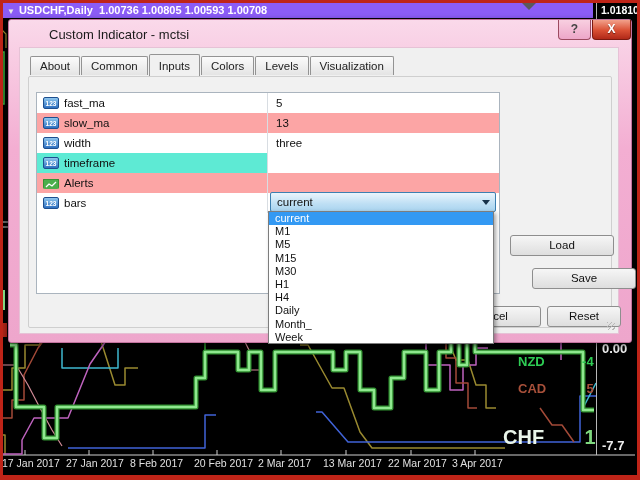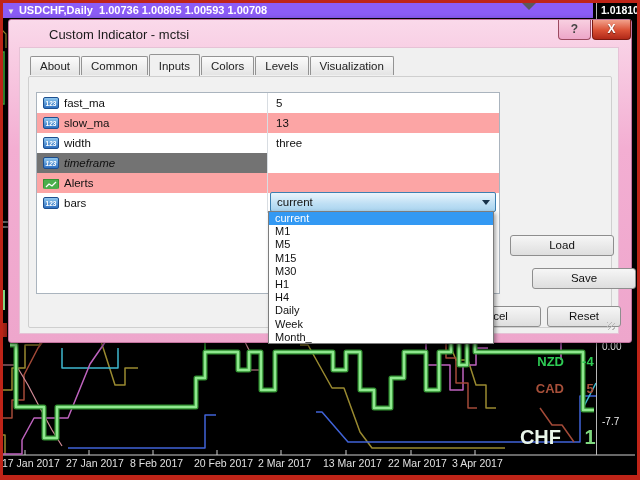--- a/index.html
+++ b/index.html
@@ -20,29 +20,29 @@
           border-left:7px solid transparent;border-right:7px solid transparent;border-top:7px solid #5a5a5a;}
   .scale-vline{position:absolute;left:596px;top:3px;width:1px;height:452px;background:#b8b8b8;z-index:2;}
   .price-box{position:absolute;left:601px;top:4px;color:#fff;font-size:10.5px;font-weight:bold;z-index:3;}
 
   
   .chart-svg{position:absolute;left:0;top:328px;z-index:1;}
   .left-strip-svg{position:absolute;left:0;top:18px;z-index:1;}
 
   
   .cur{position:absolute;z-index:2;font-weight:bold;white-space:nowrap;}
-  .cur .code{display:inline-block;width:46px;text-align:right;}
+  .cur .code{display:inline-block;width:46px;}
   .cur .val{display:inline-block;width:26px;text-align:right;}
   .cur-aud{left:518px;top:331px;font-size:13px;}
   .cur-nzd{left:518px;top:354px;font-size:13px;}
   .cur-cad{left:518px;top:381px;font-size:13px;}
   .cur-chf{left:503px;top:402px;font-size:20px;margin-top:24px;}
   .cur-chf .code{width:58px;}.cur-chf .val{width:29px;}
-  .scale-label{position:absolute;left:602px;color:#eee;font-size:10px;z-index:2;}
-  .scale-top{top:341px;}.scale-bottom{top:416px;}
+  .scale-label{position:absolute;left:602px;color:#eee;font-size:13px;z-index:2;font-weight:bold;}
+  .scale-top{top:341px;}.scale-bottom{top:438px;}
 
   
   .dates{position:absolute;left:0;top:457px;width:640px;height:16px;z-index:2;}
   .dates span{position:absolute;top:0;color:#e0e0e0;font-size:10.5px;white-space:nowrap;}
 
   
   .dialog{position:absolute;left:8px;top:19px;width:622px;height:322px;z-index:10;
           background:linear-gradient(#fad9ea, #f3aed2 40%, #eea6cc);
           border:1px solid #c2729e;border-radius:3px;box-shadow:0 2px 6px rgba(0,0,0,.6);}
   .dlg-title{position:absolute;left:40px;top:7px;font-size:13px;color:#1a1a1a;}
@@ -65,21 +65,21 @@
 
   
   .ptable{position:absolute;left:16px;top:44px;width:464px;height:202px;background:#fff;
           border:1px solid #aab4be;box-sizing:border-box;overflow:hidden;font-size:11.5px;color:#111;}
   .prow{display:flex;height:20px;line-height:20px;}
   .phead{background:#fbfbfb;border-bottom:1px solid #d0d0d0;color:#333;}
   .pcell-name{width:231px;border-right:1px solid #d8dde2;display:flex;align-items:center;box-sizing:border-box;padding-left:6px;}
   .phead .pcell-name{padding-left:10px;}
   .pcell-val{flex:1;padding-left:8px;}
   .row-alt{background:#fca5a5;}
-  .row-hl .pcell-name{background:#737373;font-style:italic;}
+  .row-hl .pcell-name{background:#5eead4;}
   .ico{display:inline-block;width:16px;height:12px;margin-right:5px;flex:0 0 16px;}
   .ico-123{background:linear-gradient(#8ec6ee,#2d6fc0);border:1px solid #1d4f90;border-radius:2px;
            color:#fff;font-size:6.5px;font-weight:bold;line-height:12px;text-align:center;box-sizing:border-box;}
   .ico-alert{border-radius:2px;overflow:hidden;}
 
   
   .combo{position:absolute;left:250px;top:144px;width:226px;height:20px;box-sizing:border-box;
          background:linear-gradient(#e9f4fc,#bedff4 60%,#a9d4ef);border:1px solid #3c7fb1;border-radius:2px;
          font-size:11.5px;line-height:18px;color:#111;padding-left:6px;z-index:3;}
   .combo-arrow{position:absolute;right:5px;top:7px;width:0;height:0;
@@ -273,17 +273,17 @@
 
   <div class="ddlist">
     <div class="ddopt selected">current</div>
     <div class="ddopt">M1</div>
     <div class="ddopt">M5</div>
     <div class="ddopt">M15</div>
     <div class="ddopt">M30</div>
     <div class="ddopt">H1</div>
     <div class="ddopt">H4</div>
     <div class="ddopt">Daily</div>
+    <div class="ddopt">Month_</div>
     <div class="ddopt">Week</div>
-    <div class="ddopt">Month_</div>
   </div>
 
 </div>
 
 </body></html>

